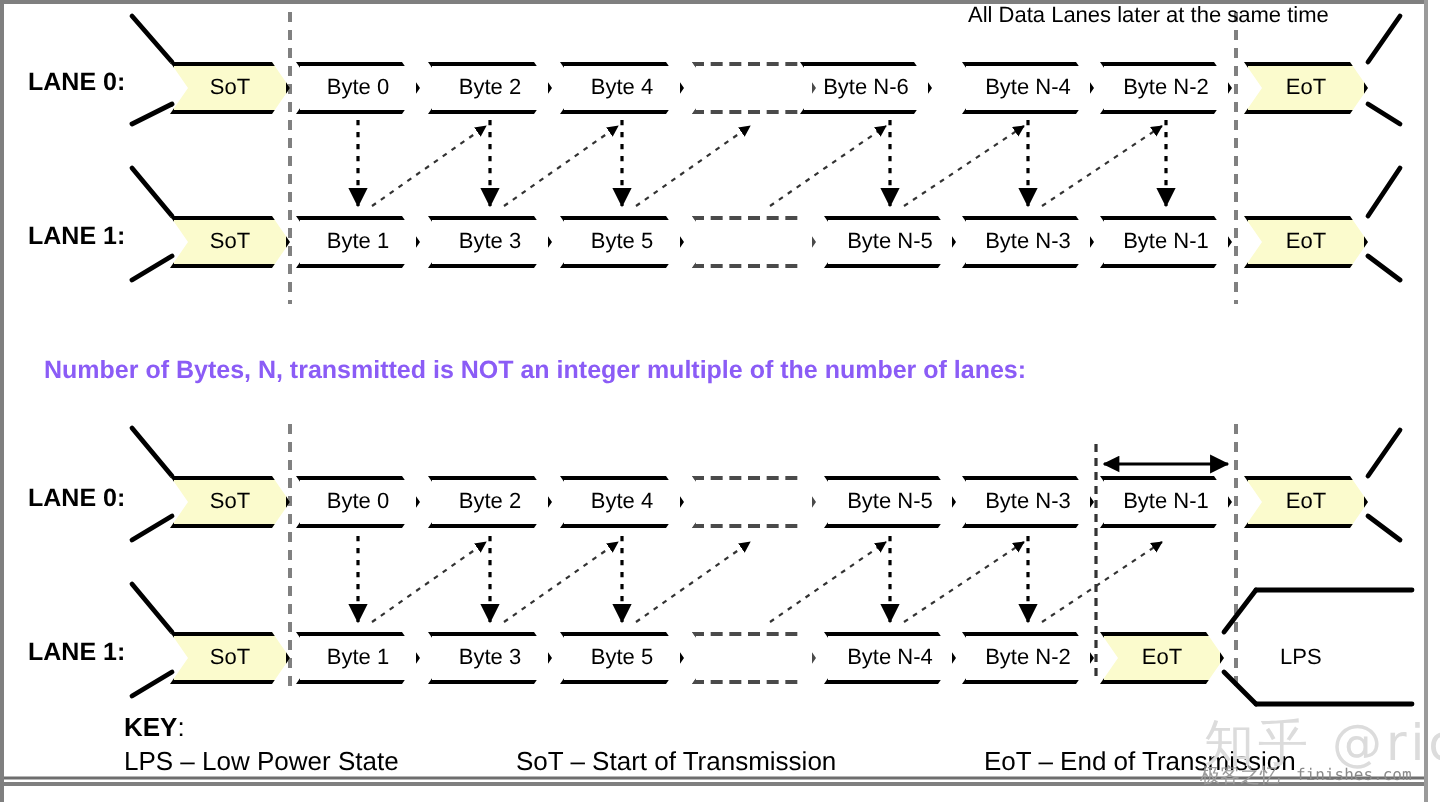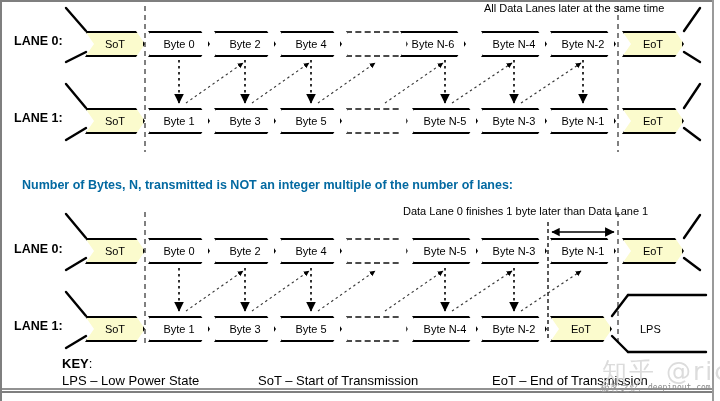--- a/index.html
+++ b/index.html
@@ -61,21 +61,21 @@
   .note {
     position: absolute;
     font-size: 11px;
     color: #000;
     white-space: nowrap;
   }
   .section-title {
     position: absolute;
     font-size: 12.5px;
     font-weight: bold;
-    color: #0369a1;
+    color: #8b5cf6;
     white-space: nowrap;
   }
   .key-title {
     position: absolute;
     font-size: 13px;
     color: #000;
     white-space: nowrap;
   }
   .key-title b { font-weight: bold; }
   .key-entry {
@@ -242,36 +242,35 @@
   </svg>
 
   <div class="note" style="left:484px; top:2px;">All Data Lanes later at the same time</div>
 
   <div class="lane-label" style="left:14px; top:34px;">LANE 0:</div>
 
   <div class="lane-label" style="left:14px; top:111px;">LANE 1:</div>
 
   <div class="section-title" style="left:22px; top:178px;">Number of Bytes, N, transmitted is NOT an integer multiple of the number of lanes:</div>
 
-  <div class="note" style="left:403px; top:205px;">Data Lane 0 finishes 1 byte later than Data Lane 1</div>
 
   <div class="lane-label" style="left:14px; top:242px;">LANE 0:</div>
 
   <div class="lane-label" style="left:14px; top:319px;">LANE 1:</div>
 
   <div class="key-title" style="left:62px; top:356px;">
     <b>KEY</b><span>:</span>
   </div>
   <div class="key-entry" style="left:258px; top:373px;">SoT – Start of Transmission</div>
   <div class="key-entry" style="left:62px; top:373px;">LPS – Low Power State</div>
   <div class="key-entry" style="left:492px; top:373px;">EoT – End of Transmission</div>
 
   <div class="watermark-zh" style="left:602px; top:355px;">知乎 @rick</div>
   <div class="watermark-cn" style="left:600px; top:381px;">极客之忆</div>
-  <div class="watermark-sm" style="left:648px; top:383px;">deepinout.com</div>
+  <div class="watermark-sm" style="left:648px; top:383px;">finishes.com</div>
 
   <div id="cells">
       <div class="cell sot" style="left: 85px; top: 31px; width: 60px;">
         <span>SoT</span>
       </div>
       <div class="cell data" style="left: 148px; top: 31px; width: 62px;">
         <span>Byte 0</span>
       </div>
       <div class="cell data" style="left: 214px; top: 31px; width: 62px;">
         <span>Byte 2</span>

